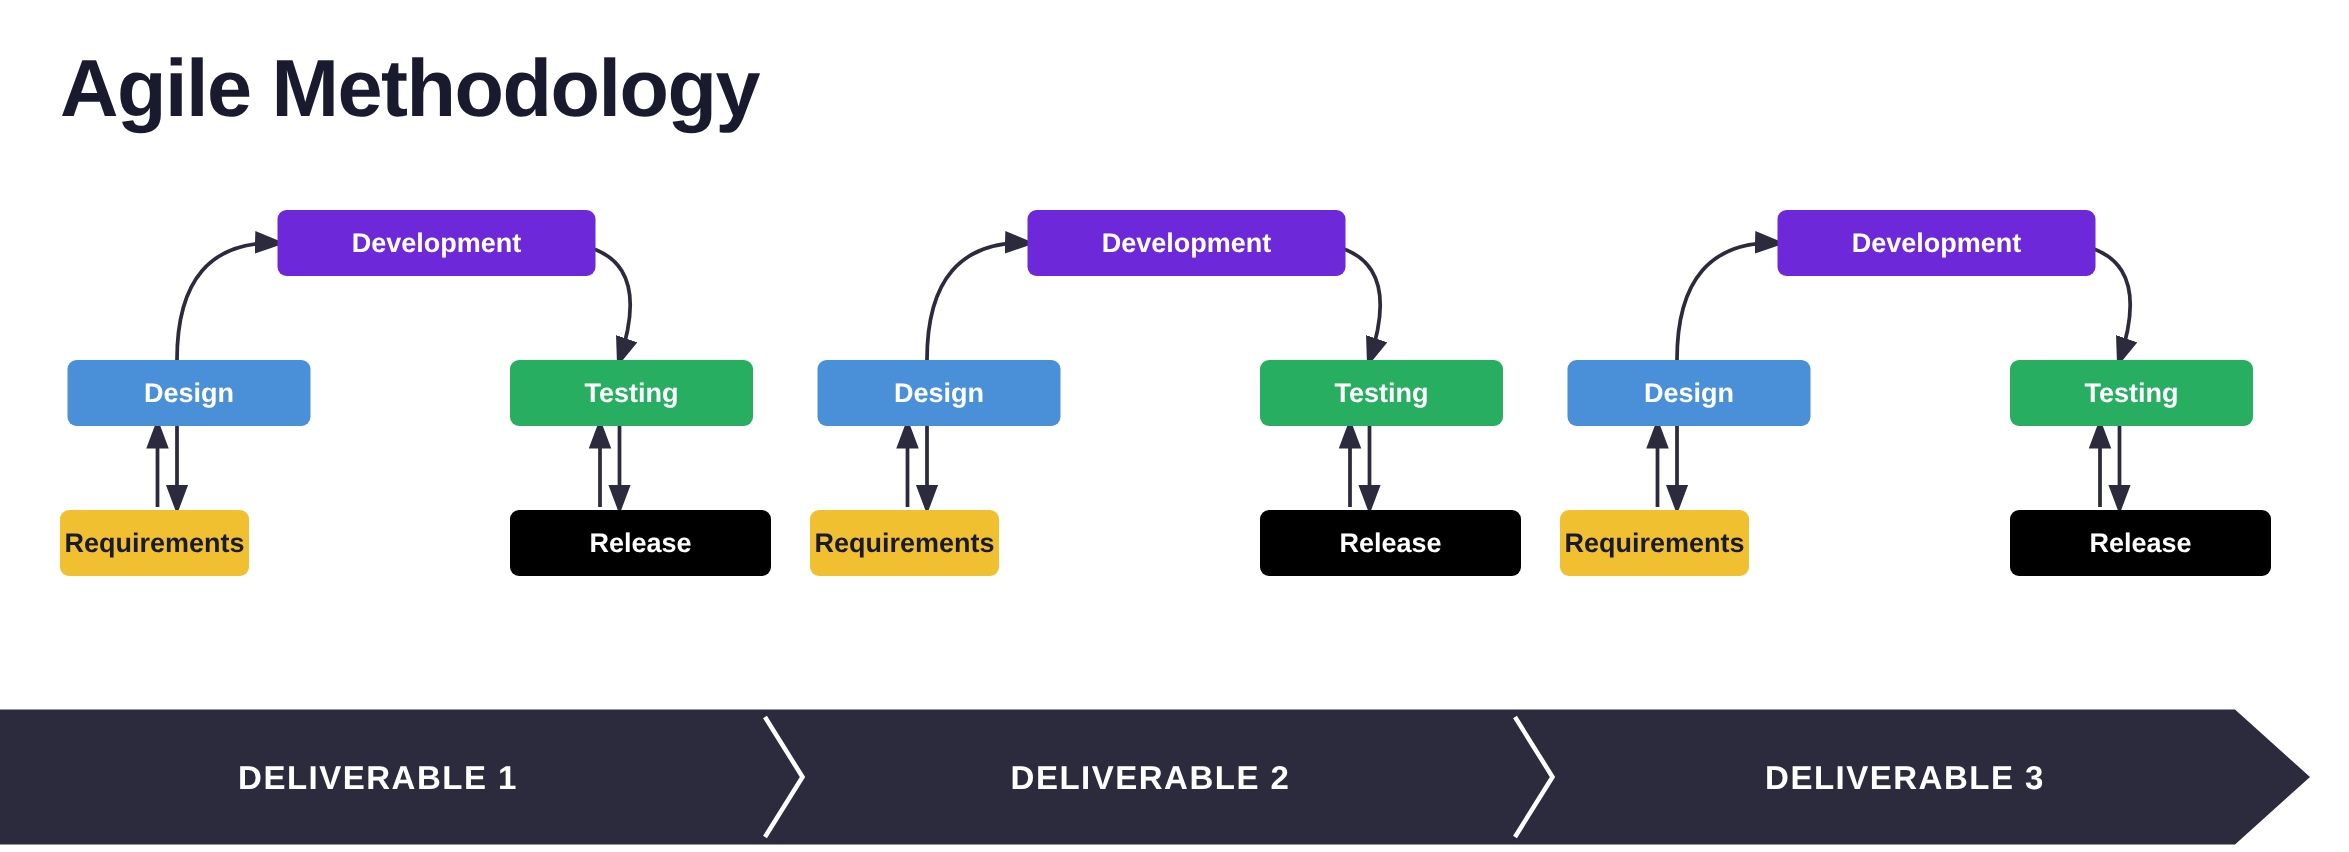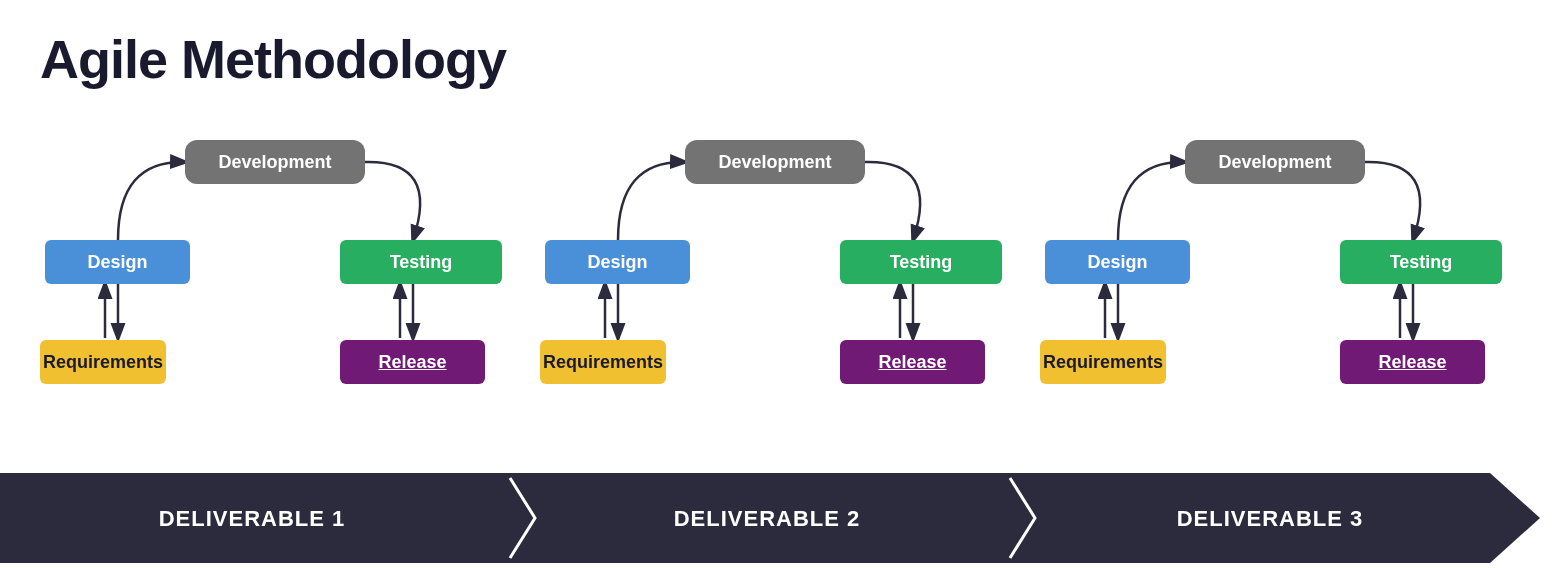--- a/index.html
+++ b/index.html
@@ -47,55 +47,53 @@
       align-items: center;
       justify-content: center;
       font-weight: 700;
       font-size: 18px;
       color: #fff;
       padding: 0 10px;
       height: 44px;
     }
 
     .box-development {
-      background: #737373;
-      width: 180px;
+      background: #6d28d9;
+      width: 212px;
       left: 155px;
       top: 20px;
-      border-radius: 12px;
     }
 
     .box-design {
       background: #4a90d9;
-      width: 145px;
+      width: 162px;
       left: 15px;
       top: 120px;
     }
 
     .box-testing {
       background: #27ae60;
       width: 162px;
       left: 310px;
       top: 120px;
     }
 
     .box-requirements {
       background: #f0c030;
       width: 126px;
       color: #1a1a2e;
       left: 10px;
       top: 220px;
     }
 
     .box-release {
-      background: #701a75;
-      width: 145px;
+      background: #000000;
+      width: 174px;
       left: 310px;
       top: 220px;
-      text-decoration: underline;
     }
 
     
     .sprint-svg {
       position: absolute;
       top: 0;
       left: 0;
       width: 490px;
       height: 280px;
       overflow: visible;

